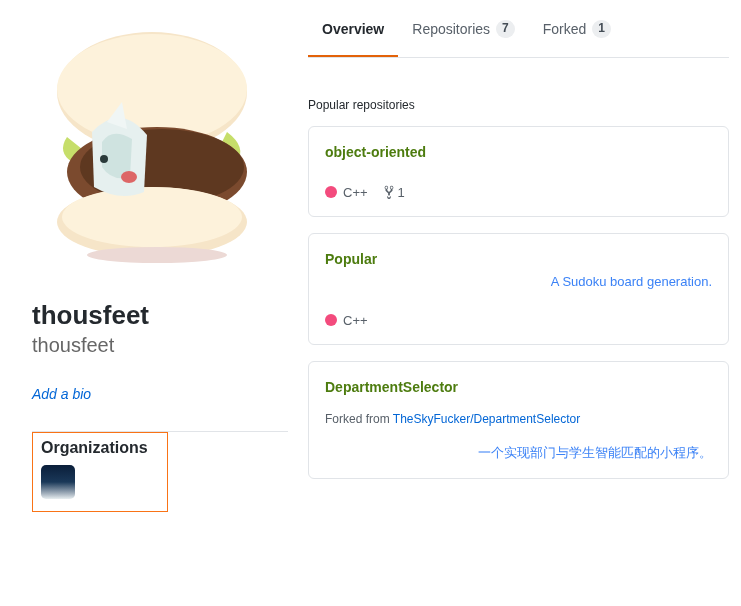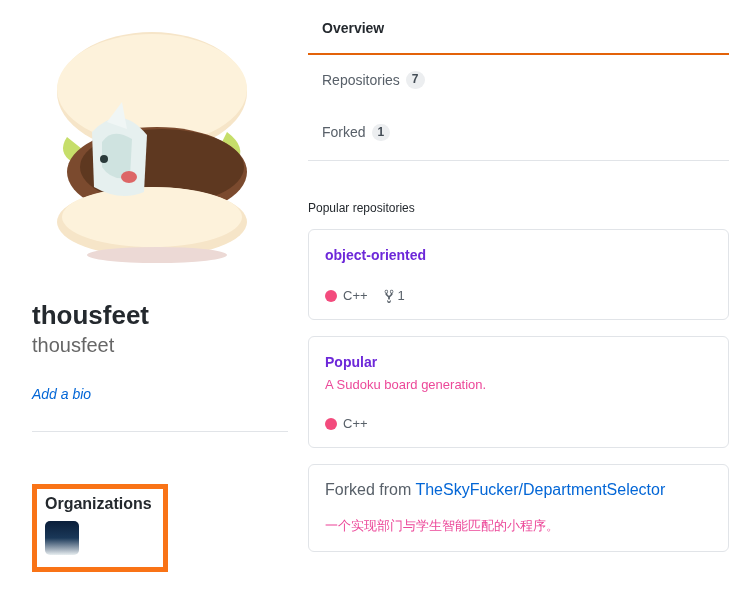--- a/index.html
+++ b/index.html
@@ -7,32 +7,32 @@
     .layout { display: flex; padding: 0 12px 0 32px; gap: 20px; }
     .sidebar { width: 256px; flex-shrink: 0; padding-top: 7px; }
     .main { flex: 1; min-width: 0; }
     .avatar { width: 240px; height: 260px; border-radius: 6px; overflow: hidden; position: relative; background: #ffffff; }
     .avatar svg { width: 100%; height: 100%; }
     .name-block { margin-top: 32px; }
     .display-name { font-size: 26px; font-weight: 600; line-height: 1.25; color: #24292e; }
     .username { font-size: 20px; font-weight: 300; color: #666; line-height: 1.3; }
     .add-bio { display: inline-block; margin-top: 28px; color: #0366d6; font-size: 14px; cursor: pointer; font-style: italic; }
     .divider { border: none; border-top: 1px solid #e1e4e8; margin: 28px 0 0 0; }
-    .orgs-block { margin-top: 52px; border: 5px solid #f97316; padding: 6px 8px 12px 8px; width: 136px; }
+    .orgs-block { border: 1px solid #f97316; padding: 6px 8px 12px 8px; width: 136px; }
     .orgs-title { font-size: 16px; font-weight: 600; margin-bottom: 8px; }
     .org-avatar { width: 34px; height: 34px; border-radius: 5px; overflow: hidden; background: linear-gradient(to bottom, #0a1e3a 0%, #1a3858 50%, #a8b4c0 85%, #e8eef0 100%); display: block; }
-    .tabs { display: flex; border-bottom: 1px solid #e1e4e8; margin-top: 4px; gap: 0; flex-direction: column; }
+    .tabs { display: flex; border-bottom: 1px solid #e1e4e8; margin-top: 4px; gap: 0; }
     .tab { padding: 16px 14px 17px 14px; font-size: 14px; color: #586069; cursor: pointer; display: flex; align-items: center; gap: 6px; border-bottom: 2px solid transparent; white-space: nowrap; }
     .tab.active { font-weight: 600; color: #24292e; border-bottom-color: #e36209; }
     .counter { background: #eceef0; color: #444d56; border-radius: 9px; font-size: 12px; padding: 1px 6px; font-weight: 600; line-height: 1.3; min-width: 18px; text-align: center; }
     .section-title { font-size: 12px; font-weight: 400; margin-top: 40px; margin-bottom: 14px; color: #24292e; }
     .repo-card { border: 1px solid #e1e4e8; border-radius: 6px; padding: 16px; margin-bottom: 16px; }
-    .repo-name { color: #6d28d9; font-size: 14px; font-weight: 600; text-decoration: none; cursor: pointer; }
-    .repo-desc { color: #ec4899; font-size: 13px; margin-top: 6px; }
-    .repo-fork-from { color: #586069; font-size: 16px; margin-top: 0; }
+    .repo-name { color: #4d7c0f; font-size: 14px; font-weight: 600; text-decoration: none; cursor: pointer; }
+    .repo-desc { color: #3b82f6; font-size: 13px; margin-top: 6px; text-align: right; }
+    .repo-fork-from { color: #586069; font-size: 12px; margin-top: 16px; }
     .repo-fork-from a { color: #0366d6; text-decoration: none; cursor: pointer; }
     .repo-meta { display: flex; align-items: center; gap: 16px; margin-top: 24px; color: #586069; font-size: 13px; }
     .repo-meta .lang { display: flex; align-items: center; gap: 6px; }
     .lang-dot { width: 12px; height: 12px; border-radius: 50%; display: inline-block; }
     .forks { display: flex; align-items: center; gap: 4px; }
     .fork-icon { width: 10px; height: 14px; }
   </style>
 </head>
 <body>
 
@@ -113,20 +113,21 @@
         <p class="repo-desc">A Sudoku board generation.</p>
         <div class="repo-meta">
           <span class="lang">
             <span class="lang-dot" style="background:#f34b7d"></span>
             <span>C++</span>
           </span>
         </div>
       </div>
 
       <div class="repo-card">
+        <a class="repo-name">DepartmentSelector</a>
         <p class="repo-fork-from">
           <span>Forked from </span><a>TheSkyFucker/DepartmentSelector</a>
         </p>
         <p class="repo-desc" style="margin-top:18px">一个实现部门与学生智能匹配的小程序。</p>
       </div>
 
     </div>
 
   </main>
 </div>

